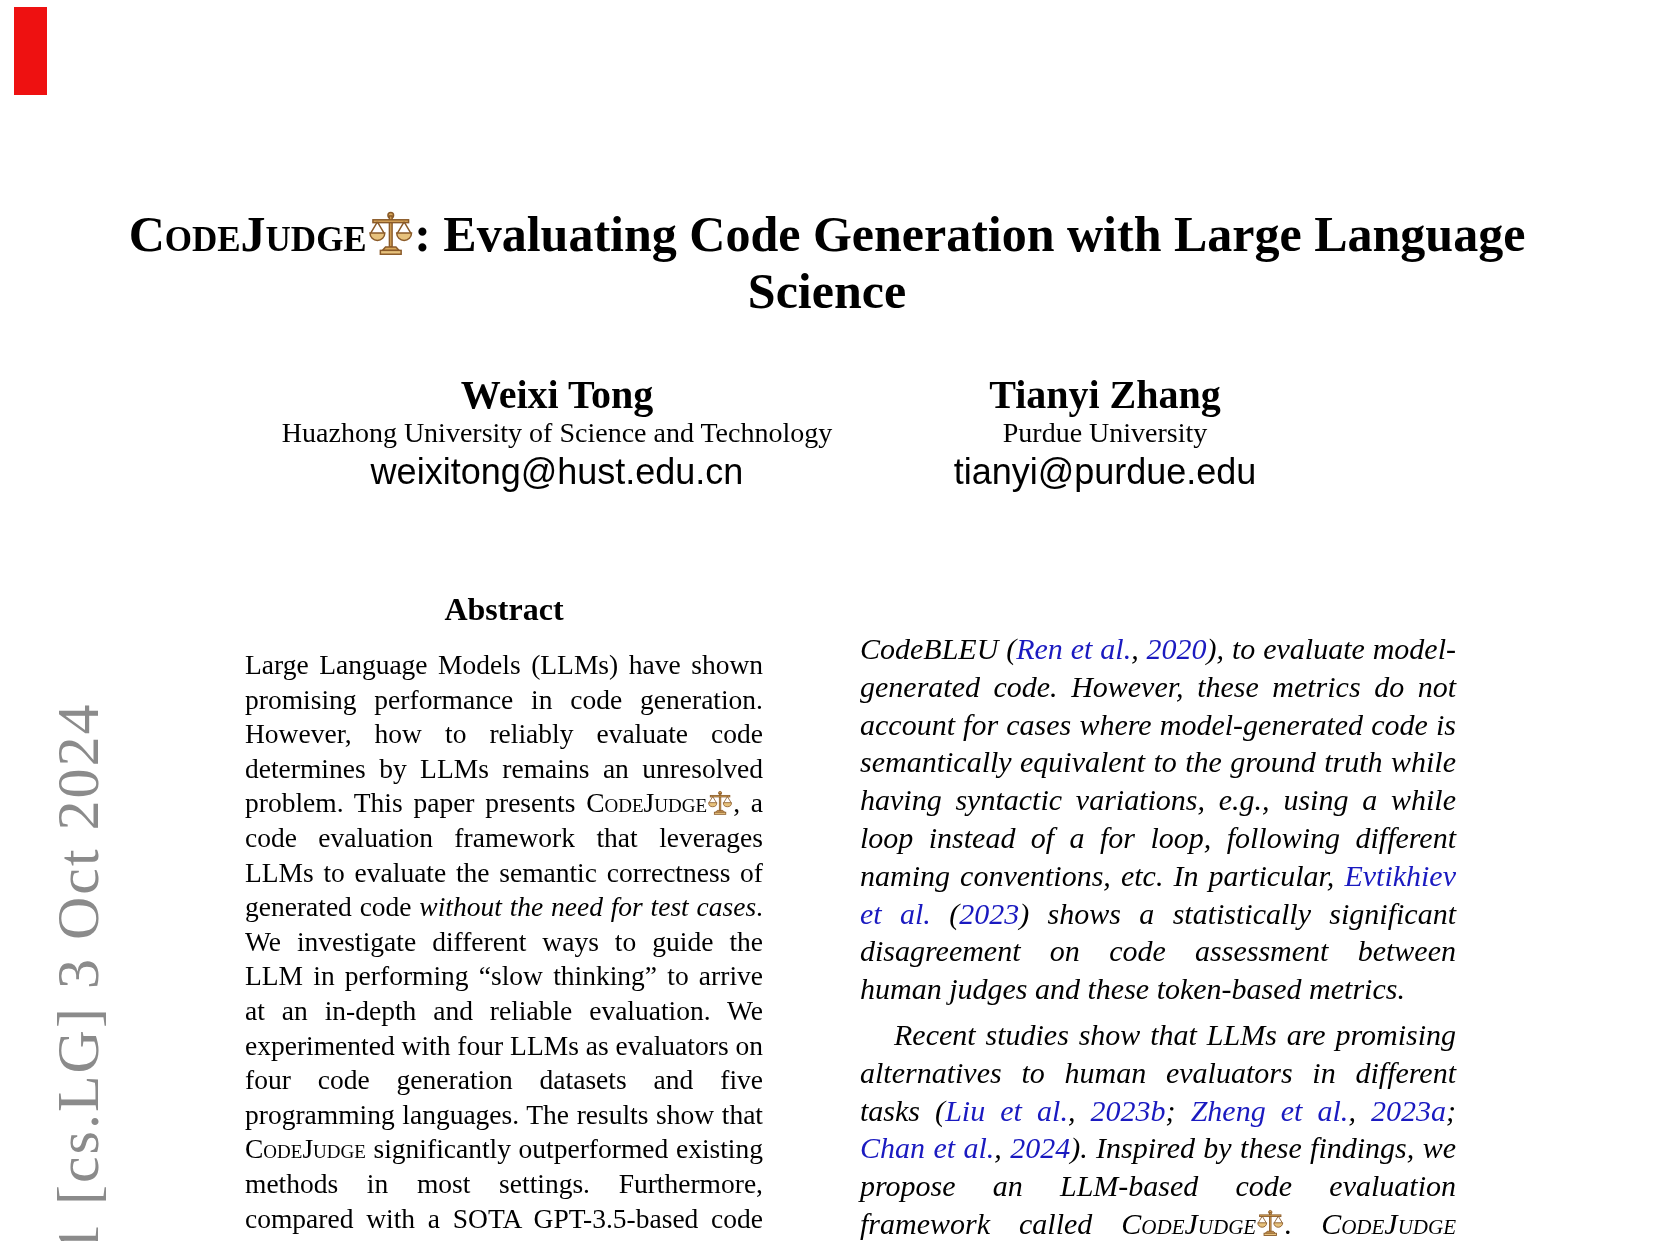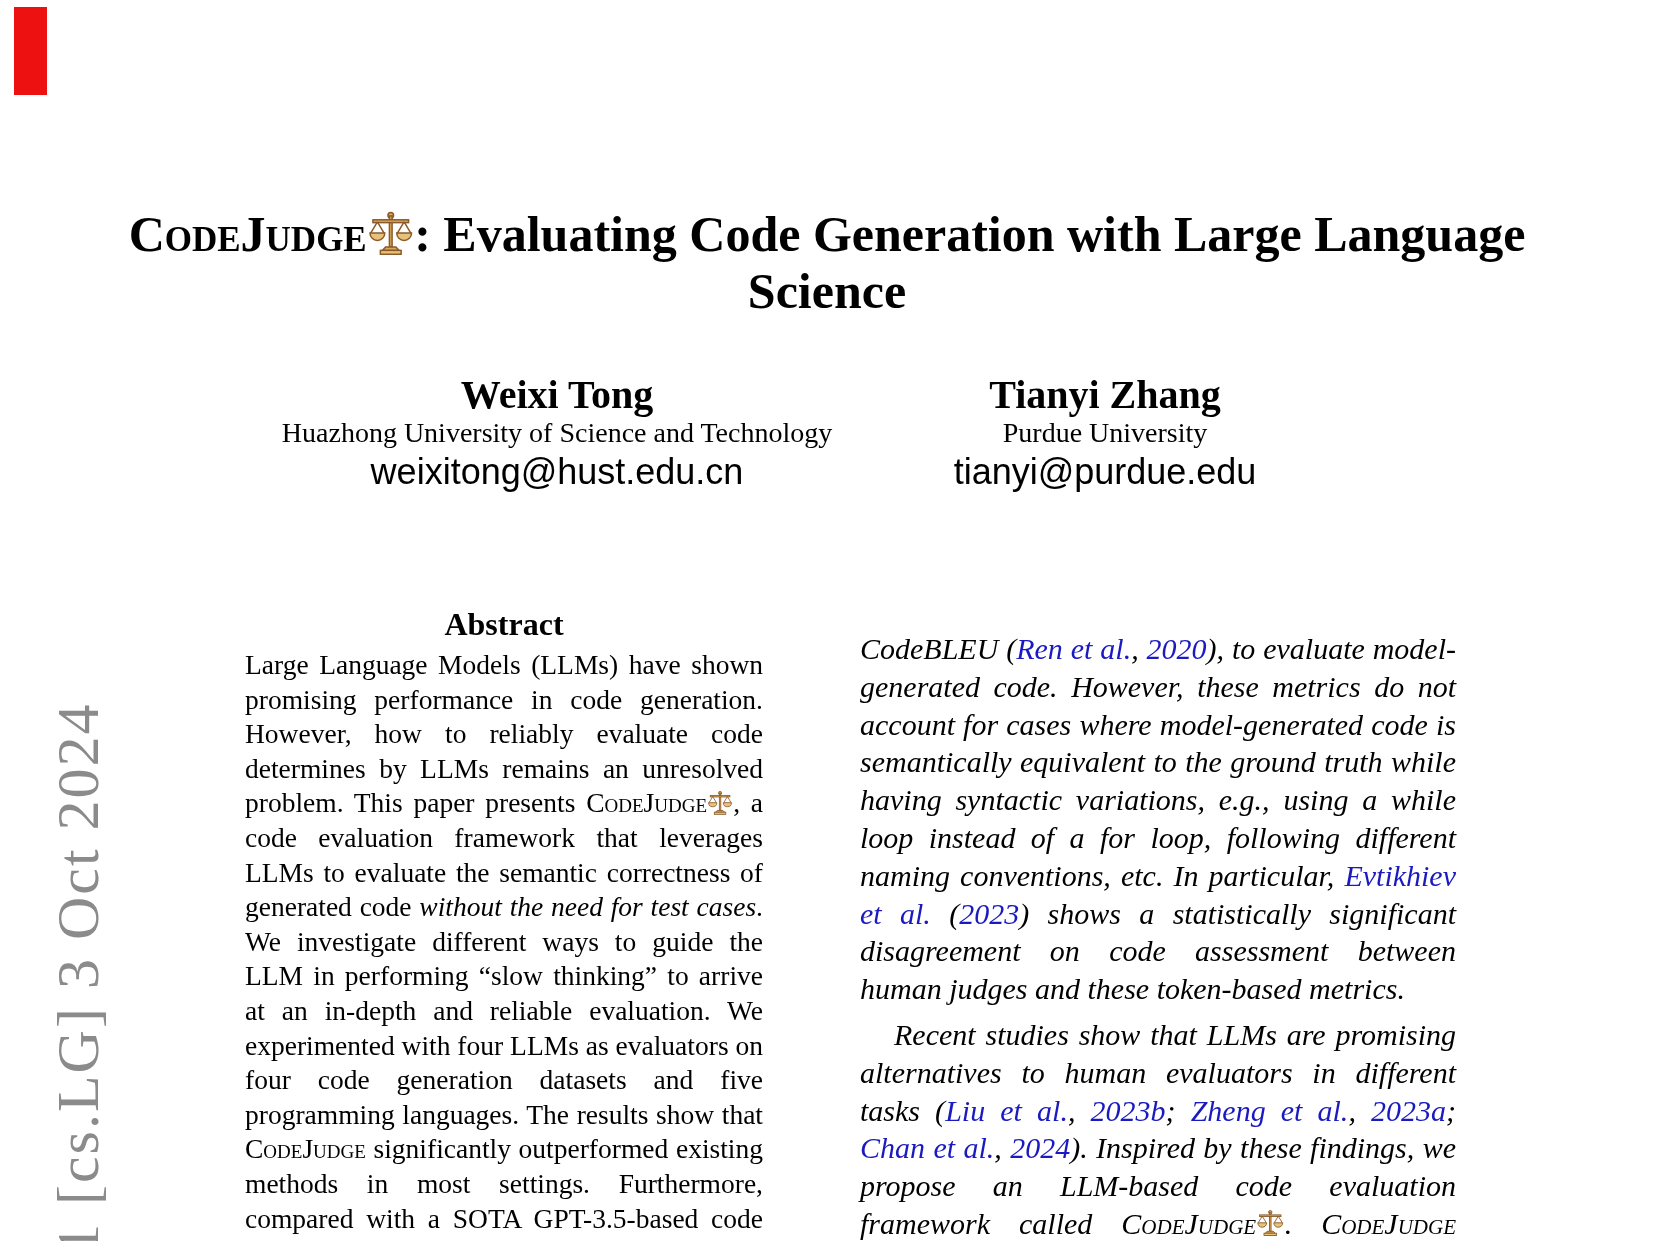--- a/index.html
+++ b/index.html
@@ -37,21 +37,21 @@
   
   .authors{position:absolute;top:376px;left:0;width:1654px;}
   .author-col{position:absolute;text-align:center;}
   .author-col.left{left:250px;width:614px;}
   .author-col.right{left:850px;width:510px;}
   .author-name{font-weight:bold;font-size:40px;line-height:38px;}
   .author-affil{font-size:28px;line-height:38px;}
   .author-email{font-family:Liberation Sans, sans-serif;font-size:36px;line-height:40px;}
   
   .abstract-heading{
-    position:absolute;left:245px;width:518px;top:606px;
+    position:absolute;left:245px;width:518px;top:591px;
     text-align:center;font-weight:bold;font-size:32px;
   }
   .abstract-body{
     position:absolute;left:245px;width:518px;top:648px;
     font-size:27.5px;line-height:34.6px;
     text-align:justify;
   }
   
   .col2{
     position:absolute;left:852px;width:612px;top:622px;

